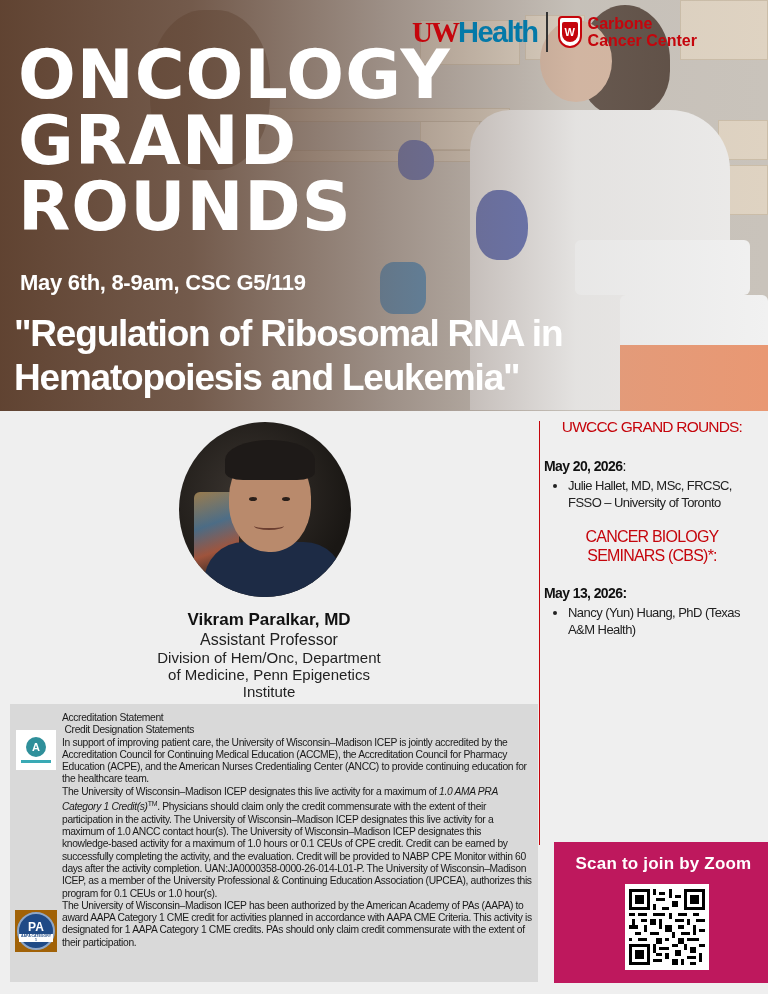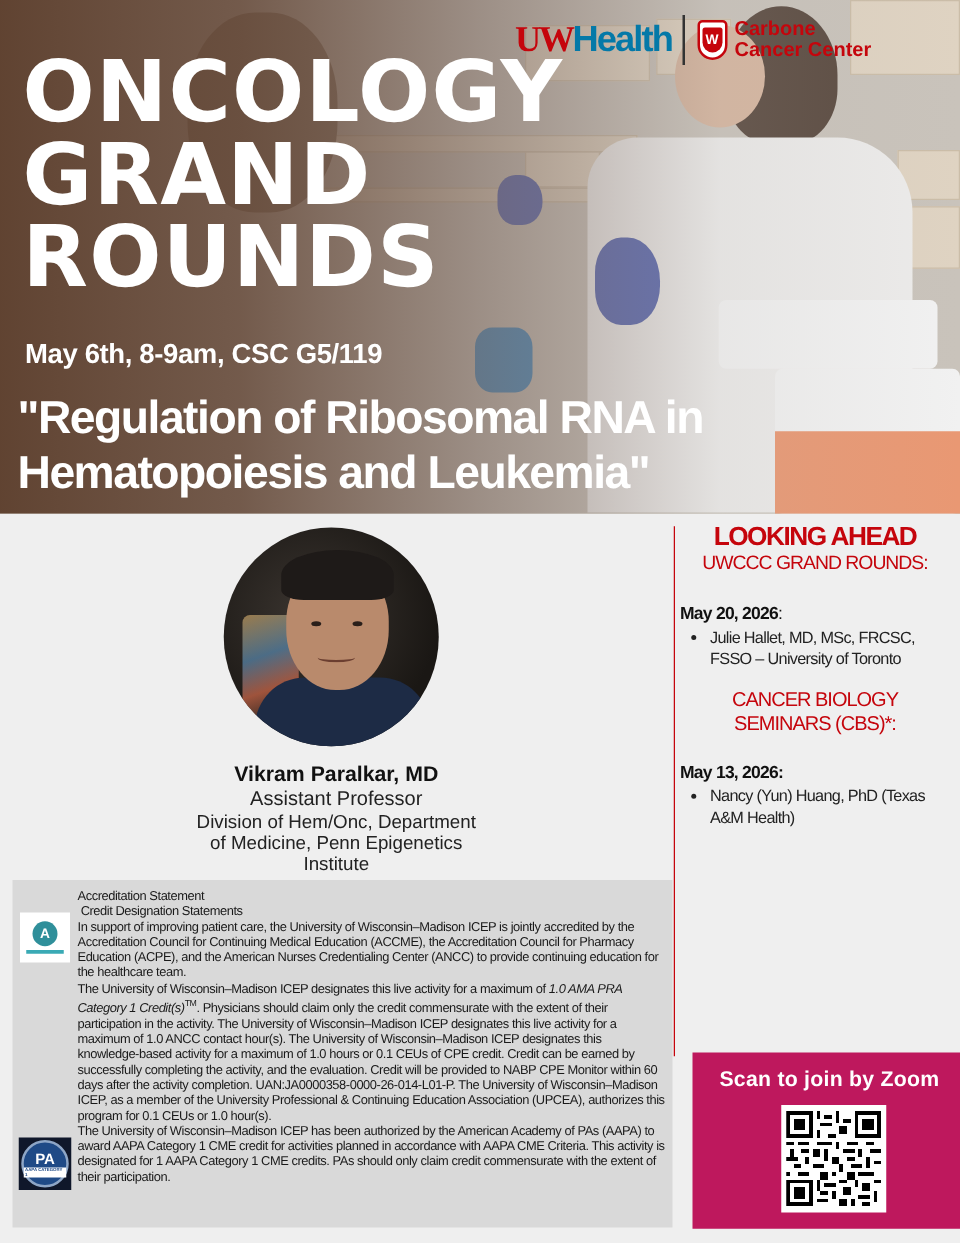--- a/index.html
+++ b/index.html
@@ -56,21 +56,21 @@
   .sp-dept { font-size: 15px; color: #222; line-height: 17px; }
 
   
   .accred { position: absolute; left: 10px; top: 704px; width: 528px; height: 278px; background: #d9d9d9; }
   .accred-text { position: absolute; left: 52px; top: 8px; width: 470px; font-size: 10.3px; line-height: 12.3px; color: #1a1a1a; letter-spacing: -0.35px; }
   .accred-text i { font-style: italic; }
   .accred-text sup { font-size: 7px; }
   .badge-jac { position: absolute; left: 6px; top: 26px; width: 40px; height: 40px; background: #fff; display: flex; flex-direction: column; align-items: center; justify-content: center; }
   .jac-circle { width: 20px; height: 20px; border-radius: 50%; background: #2f8f9a; color: #fff; font-size: 11px; font-weight: 700; display: flex; align-items: center; justify-content: center; }
   .jac-bar { width: 30px; height: 3px; background: #3aaab5; margin-top: 3px; }
-  .badge-pa { position: absolute; left: 5px; top: 206px; width: 42px; height: 42px; background: #0f172a; display: flex; align-items: center; justify-content: center; }
+  .badge-pa { position: absolute; left: 5px; top: 206px; width: 42px; height: 42px; background: #a16207; display: flex; align-items: center; justify-content: center; text-align: center; }
   .pa-circle { width: 38px; height: 38px; border-radius: 50%; background: #1f4a86; border: 2px solid #8ea6c6; color: #fff; display: flex; flex-direction: column; align-items: center; justify-content: center; }
   .pa-main { font-size: 12px; font-weight: 700; line-height: 12px; }
   .pa-sub { font-size: 3.5px; background: #fff; color: #1f4a86; padding: 0 1px; margin-top: 1px; font-weight: 700; }
 
   
   .vline { position: absolute; left: 539px; top: 421px; width: 1px; height: 424px; background: #c5050c; }
   .right { position: absolute; left: 544px; top: 418px; width: 216px; }
   .look-ahead { text-align: center; color: #c5050c; font-size: 21px; font-weight: 700; letter-spacing: -1.2px; line-height: 24px; }
   .uwccc { text-align: center; color: #c5050c; font-size: 15.5px; letter-spacing: -0.8px; line-height: 17px; }
   .ev-date { font-size: 14px; font-weight: 700; letter-spacing: -0.6px; color: #111; margin-top: 23px; line-height: 17px; }
@@ -172,21 +172,20 @@
     <div>Accreditation Statement</div>
     <div style="white-space:pre;"> Credit Designation Statements</div>
     <div>In support of improving patient care, the University of Wisconsin–Madison ICEP is jointly accredited by the Accreditation Council for Continuing Medical Education (ACCME), the Accreditation Council for Pharmacy Education (ACPE), and the American Nurses Credentialing Center (ANCC) to provide continuing education for the healthcare team.</div>
     <div><span>The University of Wisconsin–Madison ICEP designates this live activity for a maximum of </span><i>1.0 AMA PRA Category 1 Credit(s)</i><sup>TM</sup><span>. Physicians should claim only the credit commensurate with the extent of their participation in the activity. The University of Wisconsin–Madison ICEP designates this live activity for a maximum of 1.0 ANCC contact hour(s). The University of Wisconsin–Madison ICEP designates this knowledge-based activity for a maximum of 1.0 hours or 0.1 CEUs of CPE credit. Credit can be earned by successfully completing the activity, and the evaluation. Credit will be provided to NABP CPE Monitor within 60 days after the activity completion. UAN:JA0000358-0000-26-014-L01-P. The University of Wisconsin–Madison ICEP, as a member of the University Professional &amp; Continuing Education Association (UPCEA), authorizes this program for 0.1 CEUs or 1.0 hour(s).</span></div>
     <div>The University of Wisconsin–Madison ICEP has been authorized by the American Academy of PAs (AAPA) to award AAPA Category 1 CME credit for activities planned in accordance with AAPA CME Criteria. This activity is designated for 1 AAPA Category 1 CME credits. PAs should only claim credit commensurate with the extent of their participation.</div>
   </div>
 </section>
 
 <div class="vline"></div>
 <aside class="right">
-  <div class="look-ahead">LOOKING AHEAD</div>
   <div class="uwccc">UWCCC GRAND ROUNDS:</div>
 
   <div class="ev-date"><span>May 20, 2026</span><span style="font-weight:400">:</span></div>
   <ul class="ev-list">
     <li>Julie Hallet, MD, MSc, FRCSC, FSSO – University of Toronto</li>
   </ul>
 
   <div class="cbs-title">
     <div>CANCER BIOLOGY</div>
     <div>SEMINARS (CBS)*:</div>

